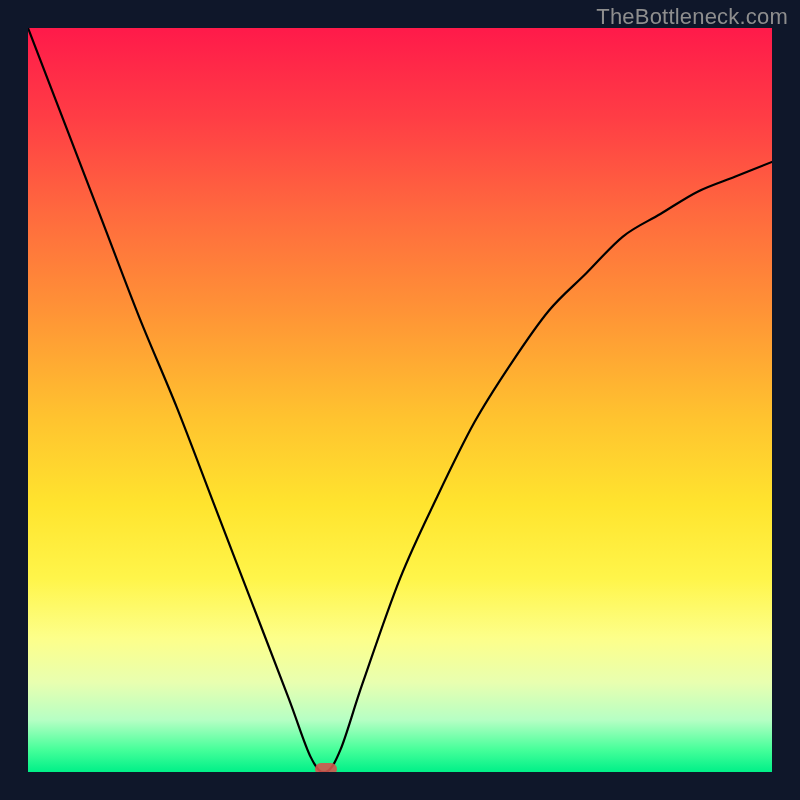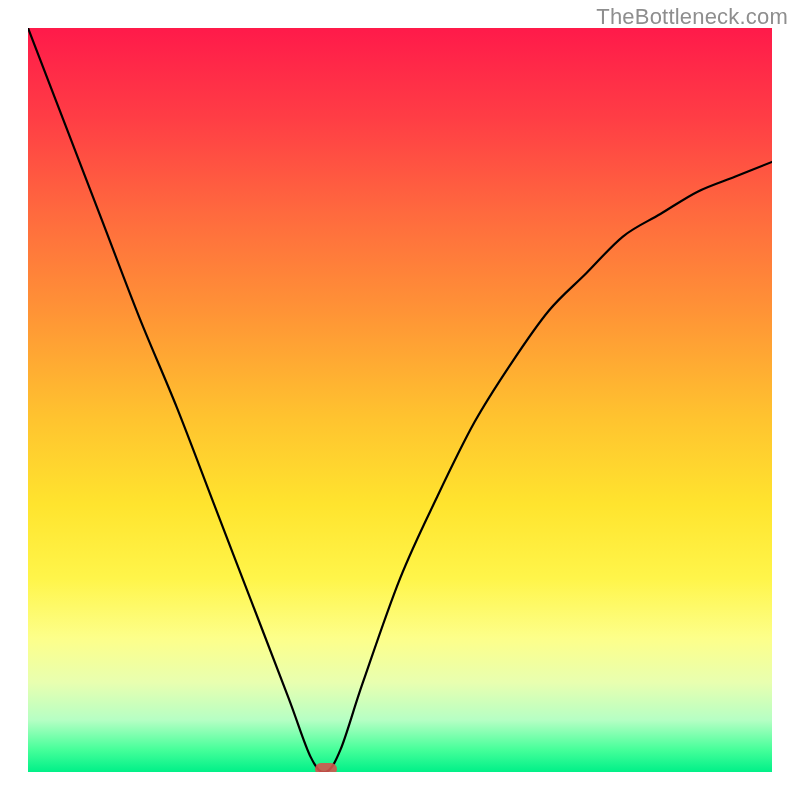--- a/index.html
+++ b/index.html
@@ -8,21 +8,21 @@
     width: 800px;
     height: 800px;
     overflow: hidden;
     background: #000;
     font-family: Arial, Helvetica, sans-serif;
   }
   .frame {
     position: relative;
     width: 800px;
     height: 800px;
-    background: #ffffff;
+    background: #0f172a;
   }
   .plot-area {
     position: absolute;
     left: 28px;
     top: 28px;
     width: 744px;
     height: 744px;
     overflow: hidden;
   }
   .gradient {

